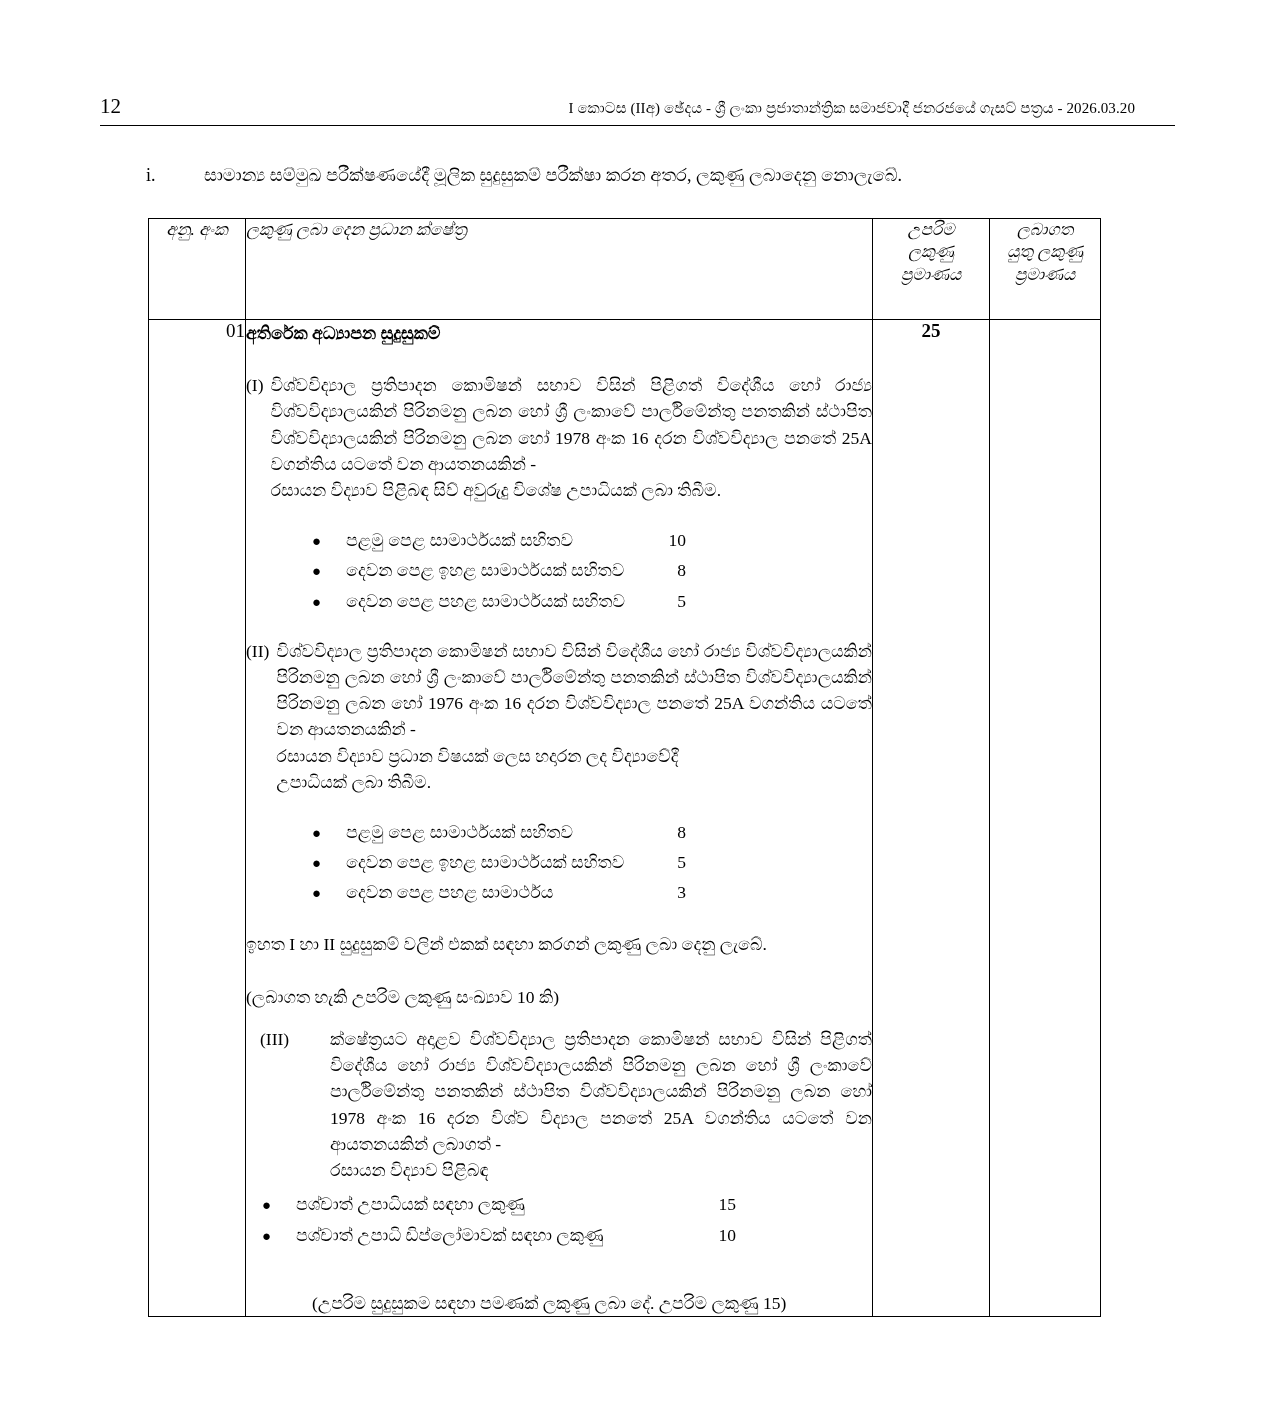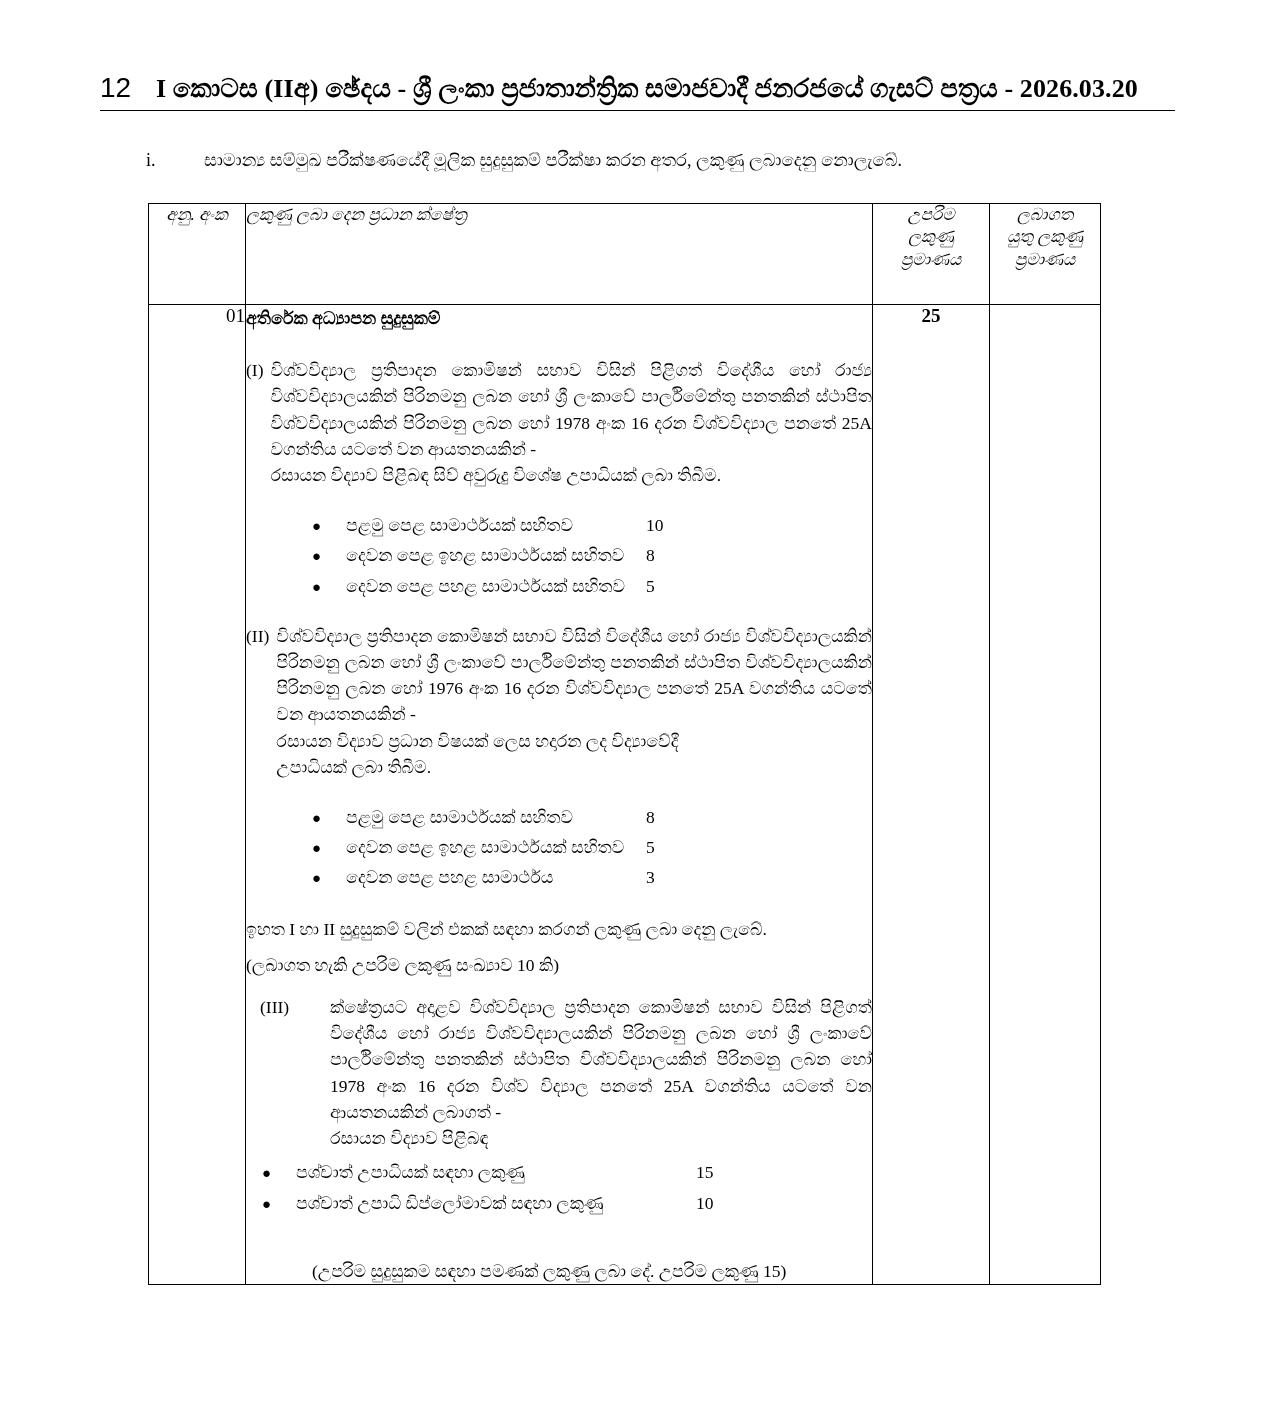--- a/index.html
+++ b/index.html
@@ -23,30 +23,31 @@
     padding: 0;
   }
 
   
   .header-row {
     display: flex;
     align-items: baseline;
     padding: 72px 100px 0 100px;
   }
   .page-number {
-    font-size: 28px;
-    font-family: Liberation Sans, sans-serif;
+    font-size: 21px;
+    font-family: Liberation Serif, serif;
     width: 56px;
     flex: 0 0 auto;
+    margin-top: 22px;
   }
   .header-title {
     flex: 1 1 auto;
     text-align: right;
-    font-size: 26px;
-    font-weight: bold;
+    font-size: 15px;
+    font-weight: normal;
     letter-spacing: 0.1px;
     padding-right: 40px;
     white-space: nowrap;
   }
   .header-rule {
     margin: 6px 100px 0 100px;
     border-bottom: 1.6px solid #000;
   }
 
   
@@ -180,37 +181,37 @@
     width: 34px;
     font-size: 15px;
     line-height: 1;
   }
   ul.score-list li .lbl {
     flex: 0 0 auto;
     width: 300px;
   }
   ul.score-list li .val {
     flex: 0 0 auto;
-    text-align: left;
+    text-align: right;
     width: 40px;
   }
 
   ul.score-list.wide-list {
     padding-left: 16px;
     margin-top: 4px;
   }
   ul.score-list.wide-list li .lbl {
     width: 400px;
   }
 
   .note {
     margin: 24px 0 0 0;
   }
   .note.indent {
-    margin-top: 9px;
+    margin-top: 26px;
   }
   .note-final {
     margin: 40px 0 0 66px;
   }
 
   .spacer-sm { height: 16px; }
 </style>
 </head>
 <body>
 

